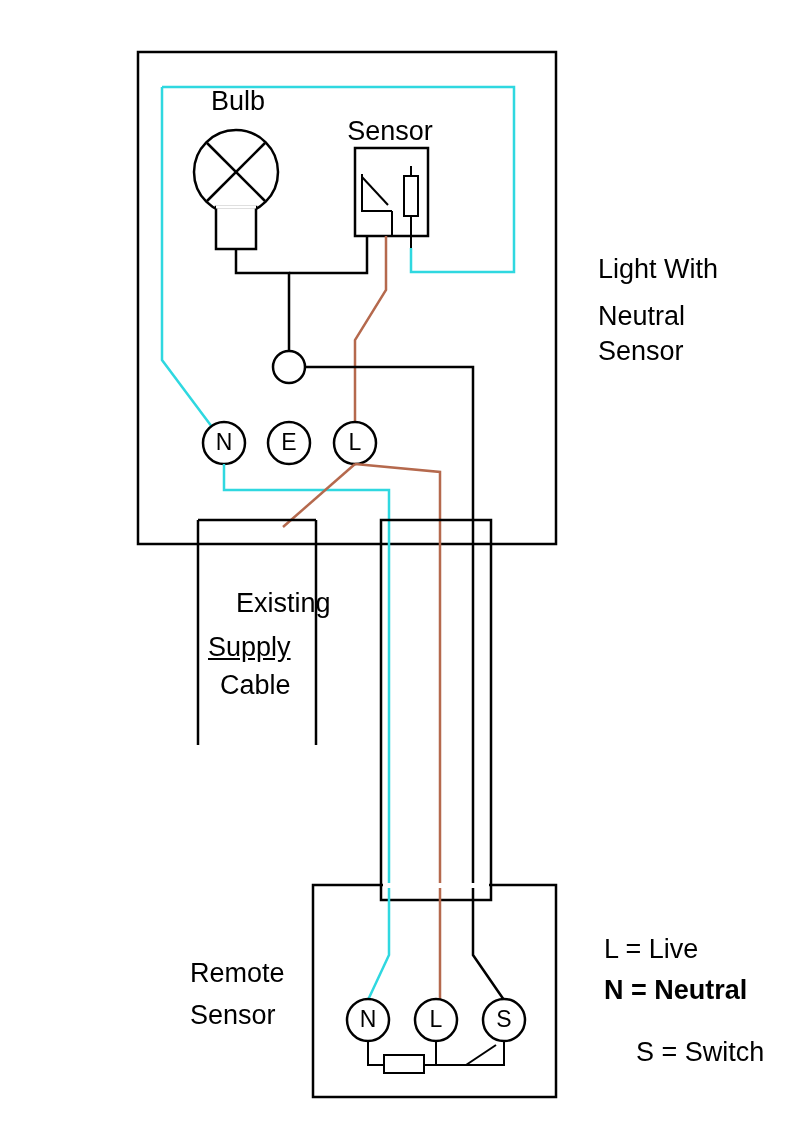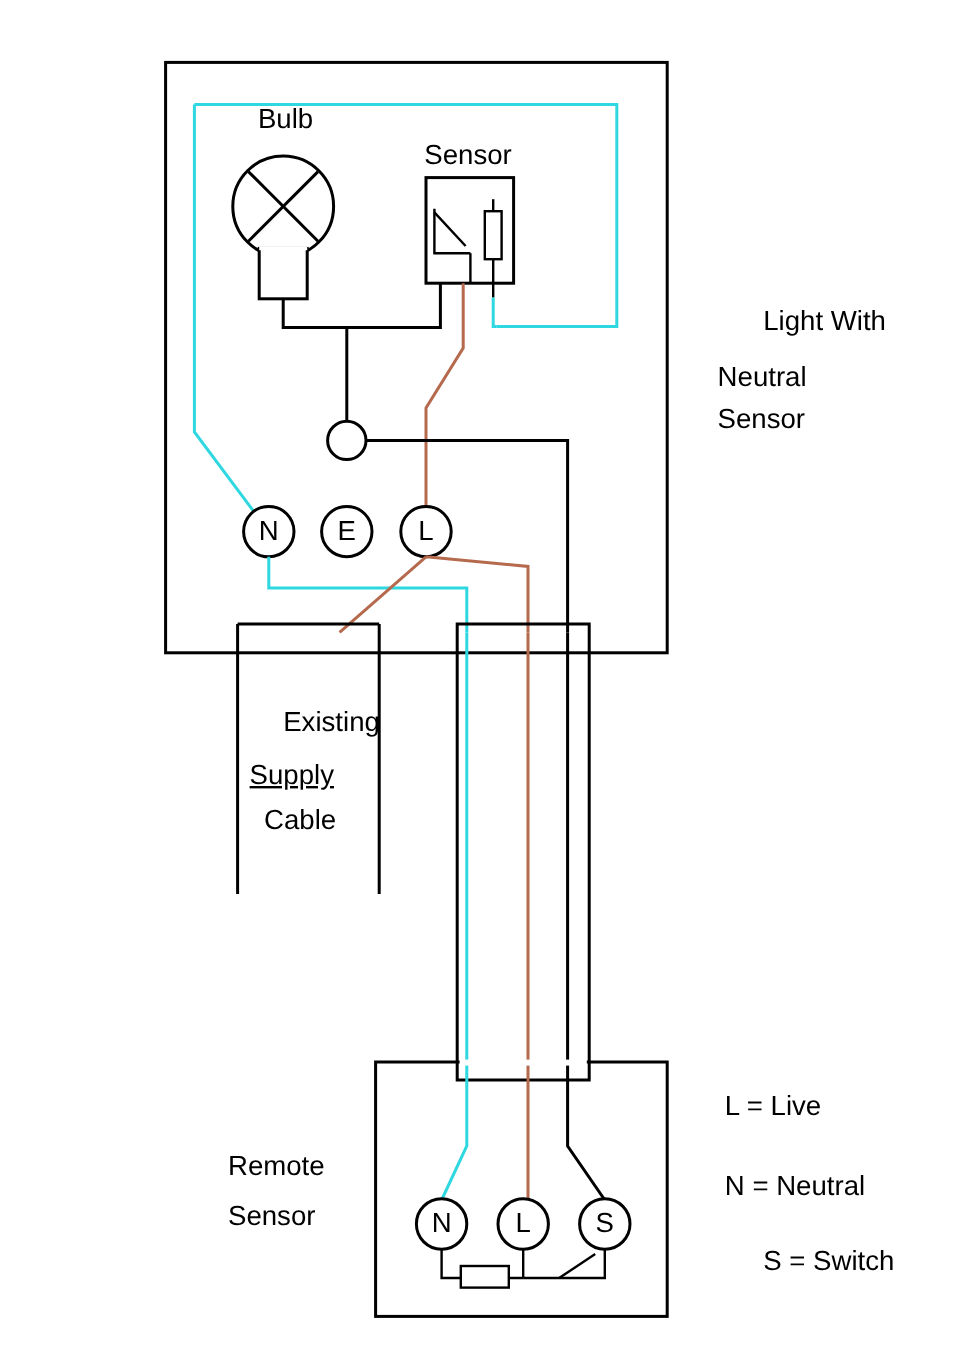--- a/index.html
+++ b/index.html
@@ -22,21 +22,21 @@
     left: 0;
     top: 0;
     width: 800px;
     height: 1131px;
   }
   .lbl {
     position: absolute;
     font-family: "Liberation Sans", sans-serif;
     color: #000000;
     white-space: nowrap;
-    font-size: 23px;
+    font-size: 27px;
     line-height: 1.0;
   }
   .lbl-center {
     text-align: center;
   }
   .terminal-letter {
     font-size: 23px;
     text-align: center;
   }
 </style>
@@ -107,36 +107,36 @@
     <rect x="384" y="1055" width="40" height="18" fill="#ffffff" stroke="#000000" stroke-width="2"></rect>
     <line x1="424" y1="1065" x2="436" y2="1065" stroke="#000000" stroke-width="2"></line>
     <line x1="436" y1="1041" x2="436" y2="1065" stroke="#000000" stroke-width="2"></line>
     <polyline points="436,1065 504,1065 504,1041" fill="none" stroke="#000000" stroke-width="2"></polyline>
     <line x1="466" y1="1065" x2="496" y2="1045" stroke="#000000" stroke-width="2"></line>
   </svg>
 
   <div class="lbl lbl-center" style="left:206px; top:88px; width:64px;">Bulb</div>
   <div class="lbl lbl-center" style="left:344px; top:118px; width:92px;">Sensor</div>
 
-  <div class="lbl" style="left:598px; top:256px;margin-left:38px;">Light With</div>
+  <div class="lbl" style="left:598px; top:256px;">Light With</div>
   <div class="lbl" style="left:598px; top:303px;">Neutral</div>
   <div class="lbl" style="left:598px; top:338px;">Sensor</div>
 
   <div class="lbl terminal-letter" style="left:204px; top:431px; width:40px;">N</div>
   <div class="lbl terminal-letter" style="left:269px; top:431px; width:40px;">E</div>
   <div class="lbl terminal-letter" style="left:335px; top:431px; width:40px;">L</div>
 
   <div class="lbl" style="left:208px; top:590px;margin-left:28px;">Existing</div>
   <div class="lbl" style="left:208px; top:634px;text-decoration:underline;">Supply</div>
   <div class="lbl" style="left:220px; top:672px;">Cable</div>
 
   <div class="lbl" style="left:190px; top:960px;">Remote</div>
   <div class="lbl" style="left:190px; top:1002px;">Sensor</div>
 
   <div class="lbl terminal-letter" style="left:348px; top:1008px; width:40px;">N</div>
   <div class="lbl terminal-letter" style="left:416px; top:1008px; width:40px;">L</div>
   <div class="lbl terminal-letter" style="left:484px; top:1008px; width:40px;">S</div>
 
-  <div class="lbl" style="left:604px; top:910px;text-align:center;">L = Live</div>
-  <div class="lbl" style="left:604px; top:977px;">N = Neutral</div>
+  <div class="lbl" style="left:604px; top:936px;text-align:center;">L = Live</div>
+  <div class="lbl" style="left:604px; top:977px;font-weight:bold;">N = Neutral</div>
   <div class="lbl" style="left:636px; top:1039px;">S = Switch</div>
 
 </div>
 
 </body></html>

